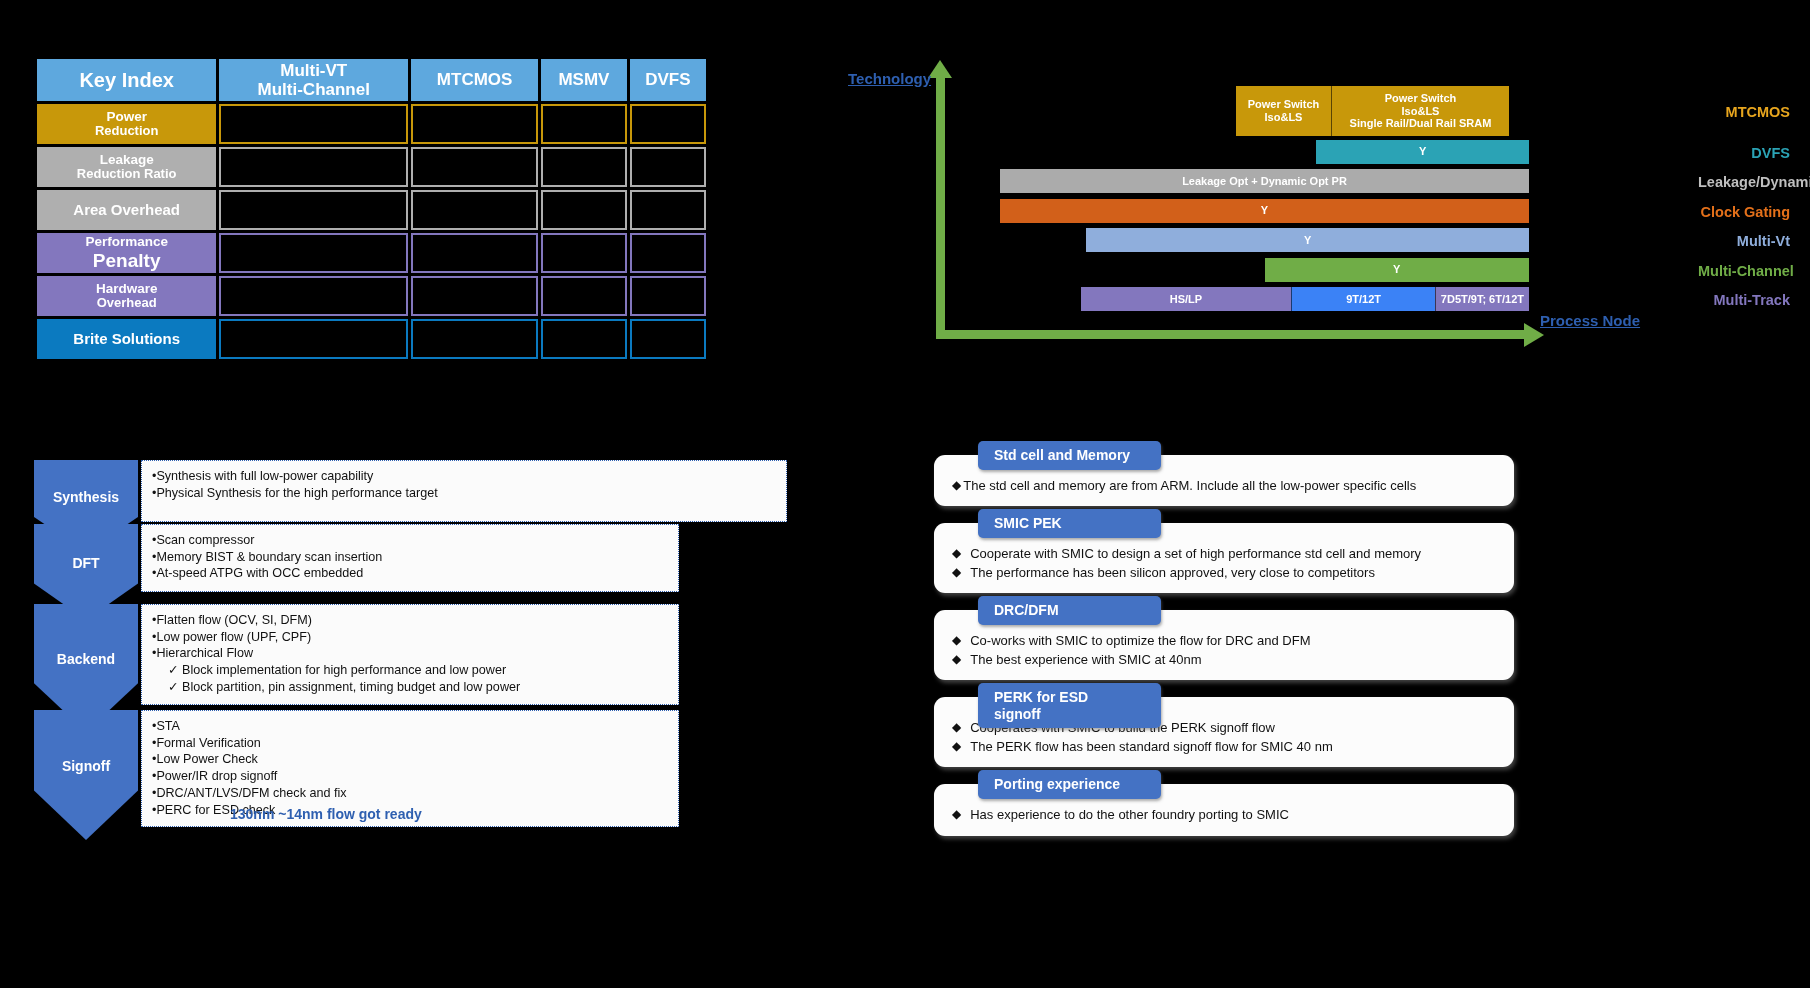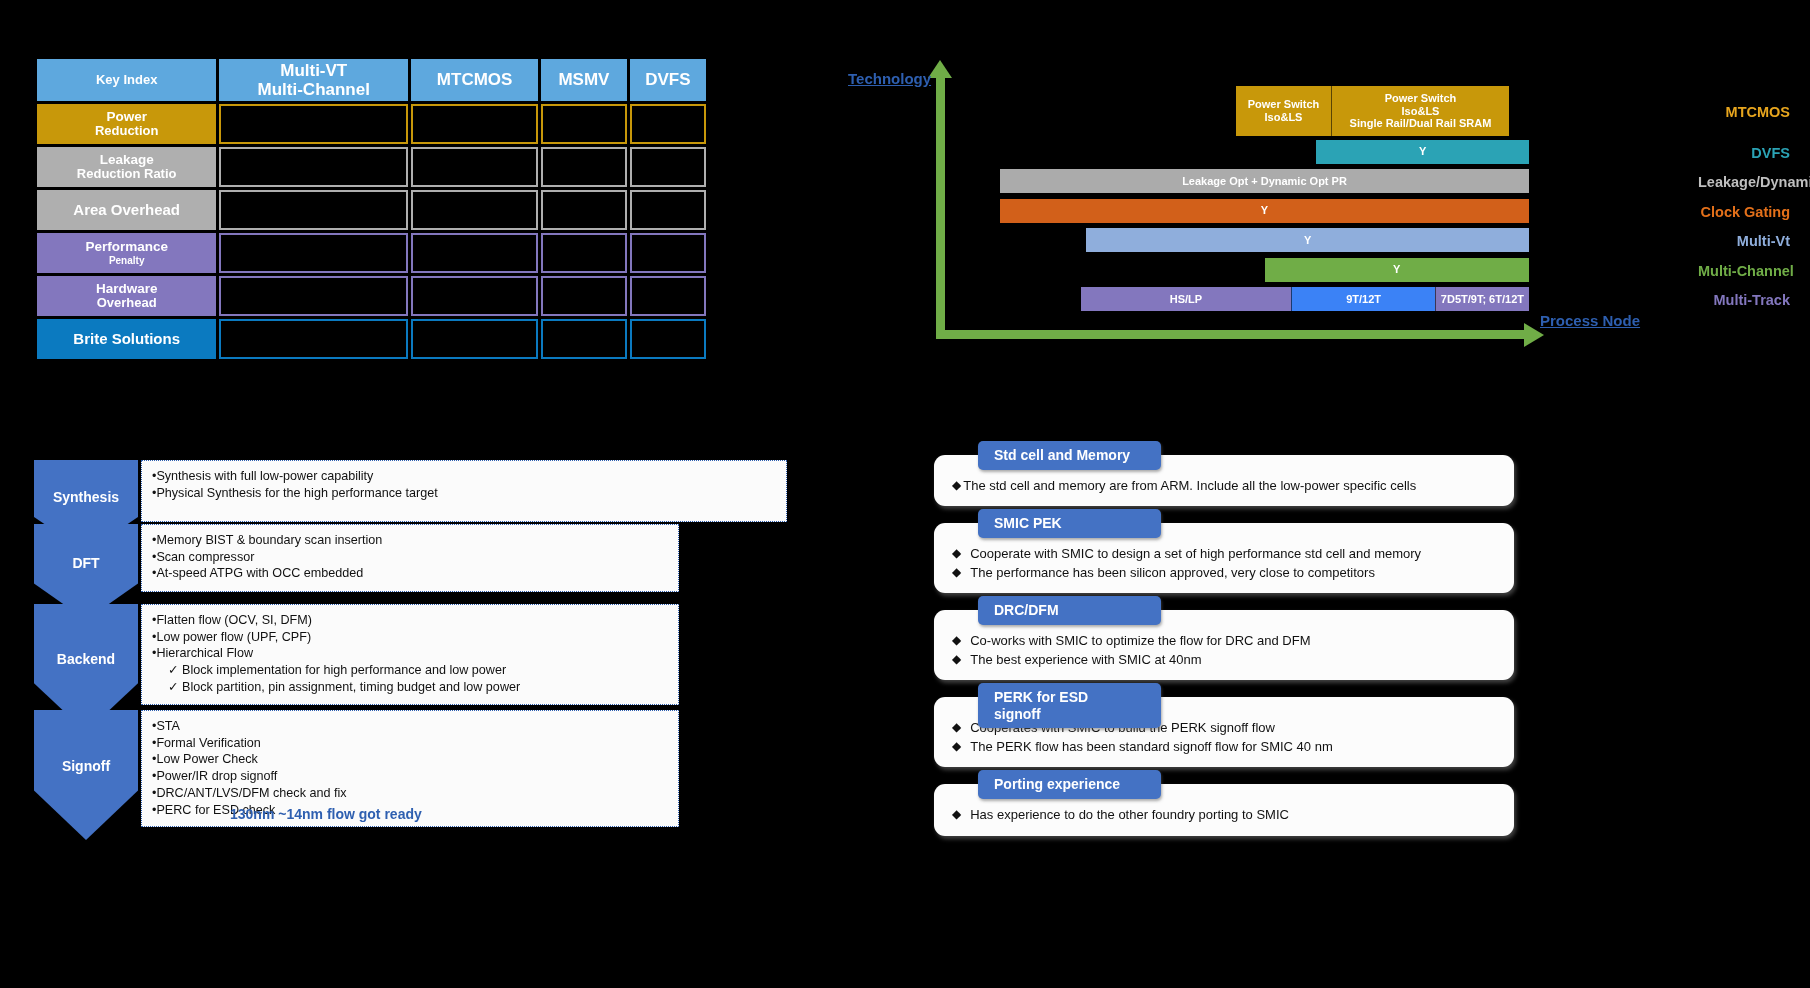--- a/index.html
+++ b/index.html
@@ -14,21 +14,21 @@
 
   
   #compare-table { position: absolute; left: 34px; top: 56px; width: 675px; }
   #compare-table table { border-collapse: separate; border-spacing: 3px; width: 100%; }
   #compare-table th, #compare-table td { padding: 0; }
   .hdr-cell {
     background: #5EA8DE; color: #fff; font-weight: bold; font-size: 17px;
     text-align: center; height: 42px; line-height: 1.12;
     vertical-align: middle;
   }
-  .hdr-cell.key { font-size: 13px; }
+  .hdr-cell.key { font-size: 20px; }
   .row-label {
     color: #fff; font-weight: bold; text-align: center; font-size: 15px;
     height: 40px; vertical-align: middle; line-height: 1.15; padding: 0 4px;
   }
   .row-label.small { font-size: 13.5px; }
   .val-cell { background: #000; height: 40px; }
   .rl-gold { background: #C8980A; }
   .rl-gray { background: #AFAFAF; }
   .rl-purple { background: #8377BE; }
   .rl-blue { background: #0B7AC0; }
@@ -164,21 +164,21 @@
               <div>Area Overhead</div>
             </th>
             <td class="val-cell vc-gray"></td>
             <td class="val-cell vc-gray"></td>
             <td class="val-cell vc-gray"></td>
             <td class="val-cell vc-gray"></td>
           </tr>
           <tr>
             <th class="row-label rl-purple small">
               <div>Performance</div>
-              <div style="font-size: 10px;">Penalty</div>
+              <div style="font-size: 19px;">Penalty</div>
             </th>
             <td class="val-cell vc-purple"></td>
             <td class="val-cell vc-purple"></td>
             <td class="val-cell vc-purple"></td>
             <td class="val-cell vc-purple"></td>
           </tr>
           <tr>
             <th class="row-label rl-purple small">
               <div>Hardware</div>
               <div style="font-size: 13px;">Overhead</div>
@@ -261,22 +261,22 @@
         <span>Synthesis</span>
       </div>
       <div class="flow-box" style="top: 8px; width: 646px; min-height: 62px;">
         <div class="li">•Synthesis with full low-power capability</div>
         <div class="li">•Physical Synthesis for the high performance target</div>
       </div>
       <div class="chevron" style="top: 72px; height: 96px;">
         <span>DFT</span>
       </div>
       <div class="flow-box" style="top: 72px; width: 538px; min-height: 68px;">
+        <div class="li">•Scan compressor</div>
         <div class="li">•Memory BIST &amp; boundary scan insertion</div>
-        <div class="li">•Scan compressor</div>
         <div class="li">•At-speed ATPG with OCC embedded</div>
       </div>
       <div class="chevron" style="top: 152px; height: 128px;">
         <span>Backend</span>
       </div>
       <div class="flow-box" style="top: 152px; width: 538px; min-height: 100px;">
         <div class="li">•Flatten flow (OCV, SI, DFM)</div>
         <div class="li">•Low power flow (UPF, CPF)</div>
         <div class="li">•Hierarchical Flow</div>
         <div class="li sub">✓  Block implementation for high performance and low power</div>

